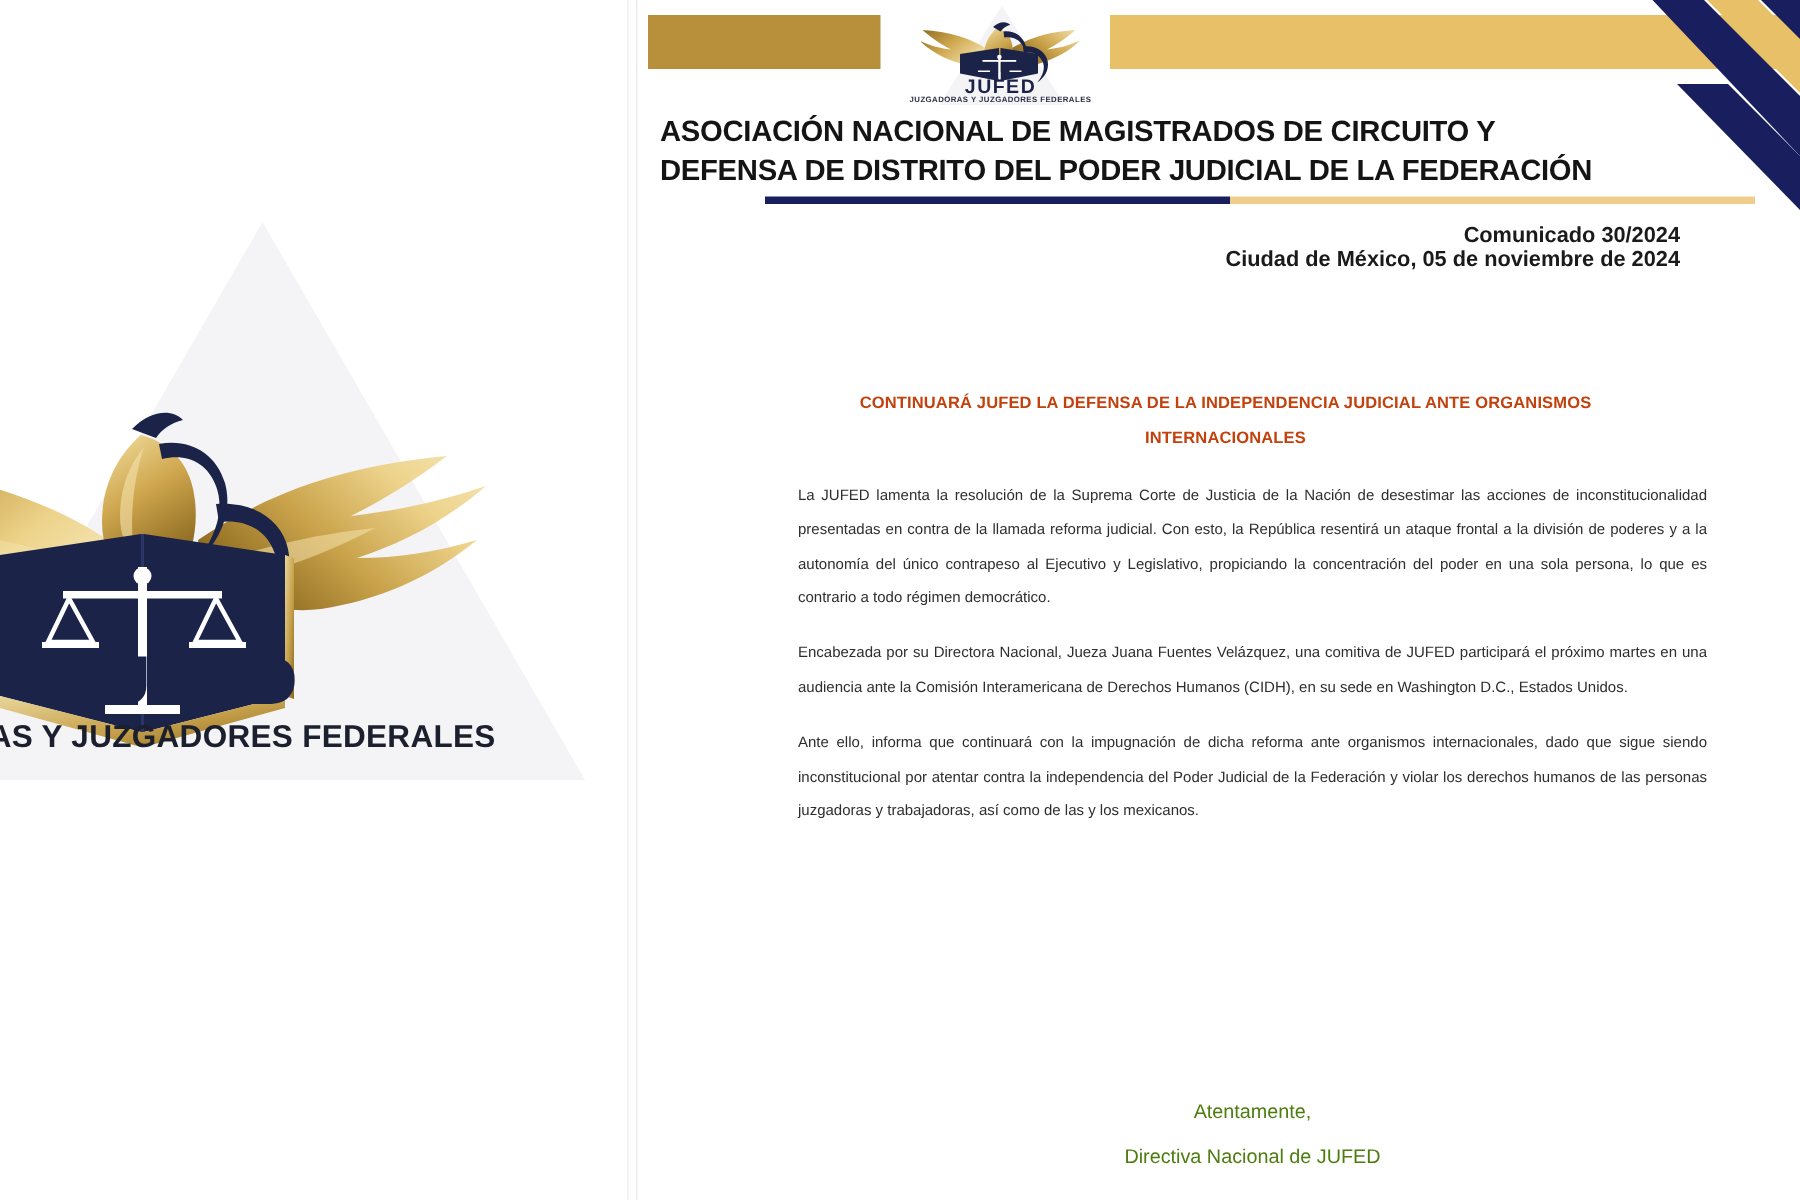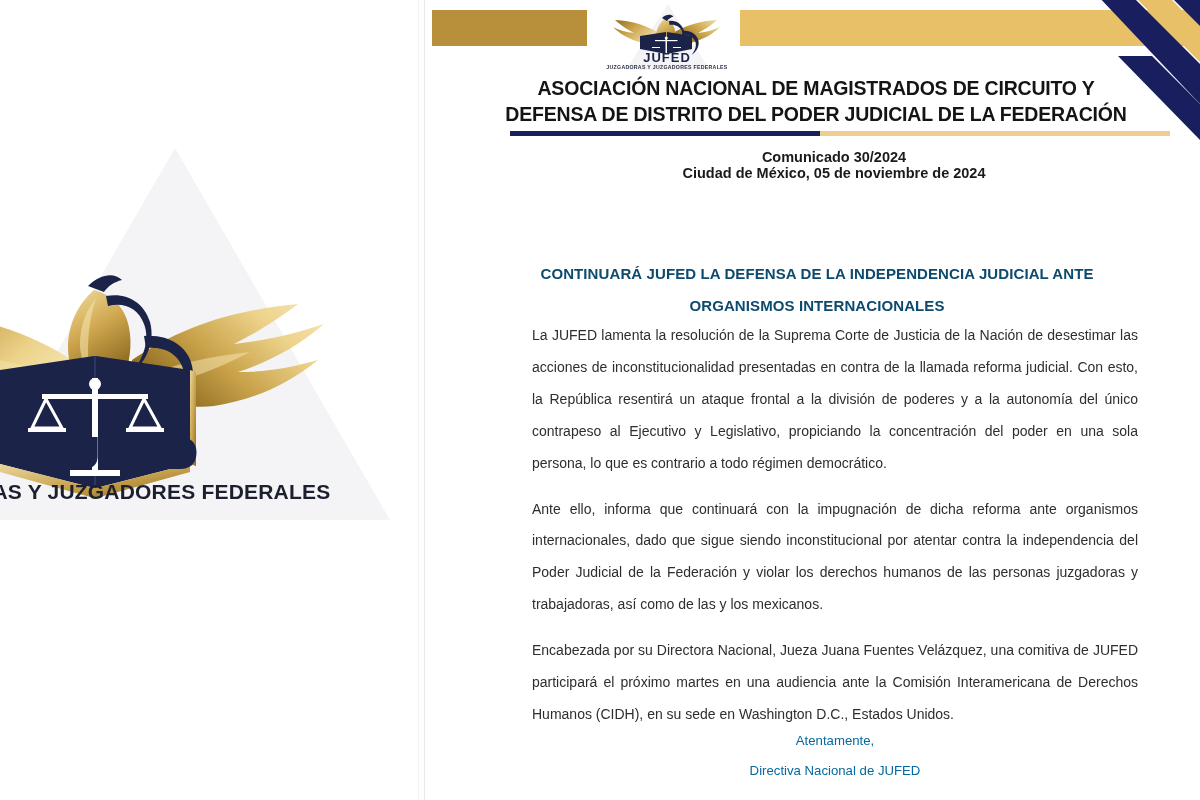--- a/index.html
+++ b/index.html
@@ -82,59 +82,59 @@
   }
   .small-sub{
     position:absolute;left:-10px;top:62px;width:150px;text-align:center;
     font-size:5.2px;font-weight:bold;color:#2a2f45;letter-spacing:0.3px;
     white-space:nowrap;
   }
 
   
   .masthead{
     position:absolute;left:8px;top:76px;width:752px;
-    text-align:center;
+    text-align:left;
     font-size:19.5px;font-weight:bold;line-height:1.32;
     color:#141414;letter-spacing:-0.2px;
     font-family:"Liberation Sans", sans-serif;
   }
   .rule{
     position:absolute;left:78px;top:131px;width:660px;height:5px;
     display:flex;
   }
   .rule .rule-navy{width:47%;height:100%;background:#191f5e;}
   .rule .rule-gold{width:53%;height:100%;background:#eecd8d;}
 
   
   .meta{
-    position:absolute;right:66px;top:149px;width:600px;text-align:center;
+    position:absolute;right:80px;top:149px;width:600px;text-align:right;
     font-size:14.5px;font-weight:bold;color:#1a1a1a;
   }
   .meta .meta2{}
 
   
   .doc-title{
     position:absolute;left:100px;top:258px;width:570px;
-    text-align:center;font-size:15px;font-weight:bold;
-    line-height:2.1;color:#0c4a6e;letter-spacing:0.1px;
+    text-align:center;font-size:11px;font-weight:bold;
+    line-height:2.1;color:#c2410c;letter-spacing:0.1px;
   }
 
   
   .body-wrap{
     position:absolute;left:100px;top:320px;width:606px;
   }
   .para{
     text-align:justify;
-    font-size:14px;color:#2e2e2e;
+    font-size:10px;color:#2e2e2e;
     line-height:2.28;
     margin:0 0 14px 0;
   }
   .closing{
     position:absolute;left:100px;top:726px;width:606px;
-    text-align:center;font-size:13.2px;color:#0369a1;line-height:2.3;
+    text-align:center;font-size:13.2px;color:#4d7c0f;line-height:2.3;
   }
   .closing .c2{margin-top:0;}
 </style>
 </head>
 <body>
 
 <div id="page">
 
   <div class="left-panel">
     <div class="big-tri"></div>
@@ -284,22 +284,22 @@
 
     <div class="meta">
       <div>Comunicado 30/2024</div>
       <div class="meta2">Ciudad de México, 05 de noviembre de 2024</div>
     </div>
 
     <div class="doc-title">CONTINUARÁ JUFED LA DEFENSA DE LA INDEPENDENCIA JUDICIAL ANTE ORGANISMOS INTERNACIONALES</div>
 
     <div class="body-wrap">
       <p class="para">La JUFED lamenta la resolución de la Suprema Corte de Justicia de la Nación de desestimar las acciones de inconstitucionalidad presentadas en contra de la llamada reforma judicial. Con esto, la República resentirá un ataque frontal a la división de poderes y a la autonomía del único contrapeso al Ejecutivo y Legislativo, propiciando la concentración del poder en una sola persona, lo que es contrario a todo régimen democrático.</p>
+      <p class="para">Encabezada por su Directora Nacional, Jueza Juana Fuentes Velázquez, una comitiva de JUFED participará el próximo martes en una audiencia ante la Comisión Interamericana de Derechos Humanos (CIDH), en su sede en Washington D.C., Estados Unidos.</p>
       <p class="para">Ante ello, informa que continuará con la impugnación de dicha reforma ante organismos internacionales, dado que sigue siendo inconstitucional por atentar contra la independencia del Poder Judicial de la Federación y violar los derechos humanos de las personas juzgadoras y trabajadoras, así como de las y los mexicanos.</p>
-      <p class="para">Encabezada por su Directora Nacional, Jueza Juana Fuentes Velázquez, una comitiva de JUFED participará el próximo martes en una audiencia ante la Comisión Interamericana de Derechos Humanos (CIDH), en su sede en Washington D.C., Estados Unidos.</p>
     </div>
 
     <div class="closing">
       <div>Atentamente,</div>
       <div class="c2">Directiva Nacional de JUFED</div>
     </div>
 
   </div>
 </div>
 

